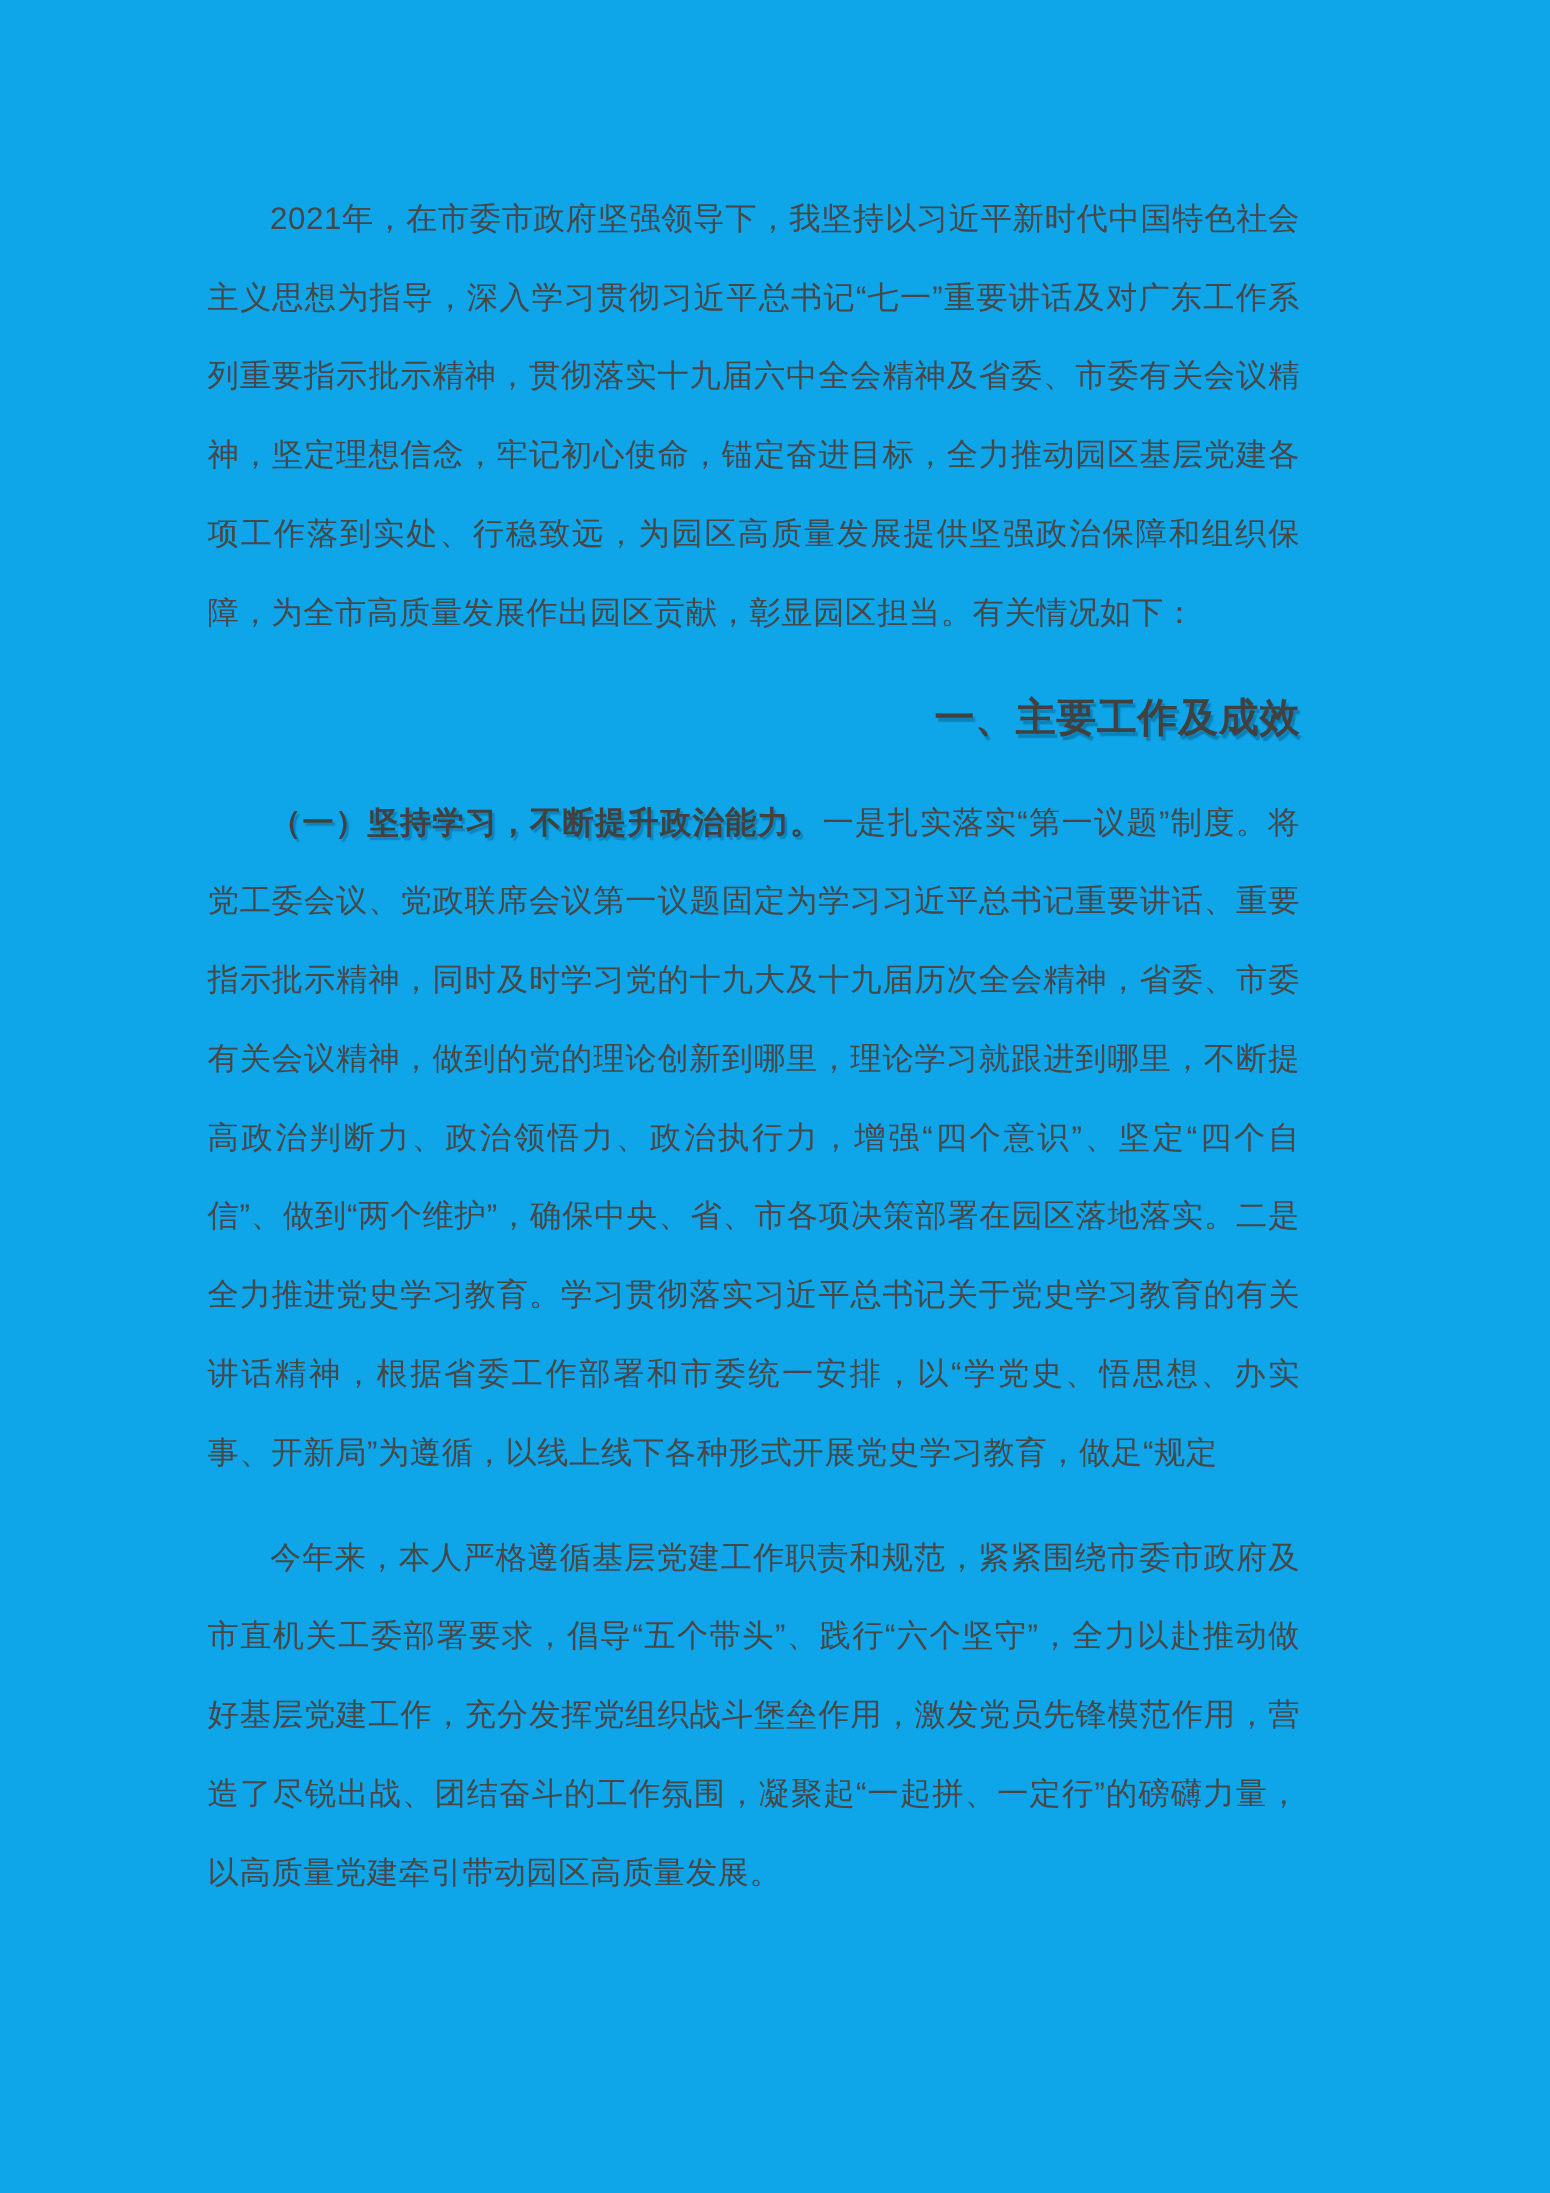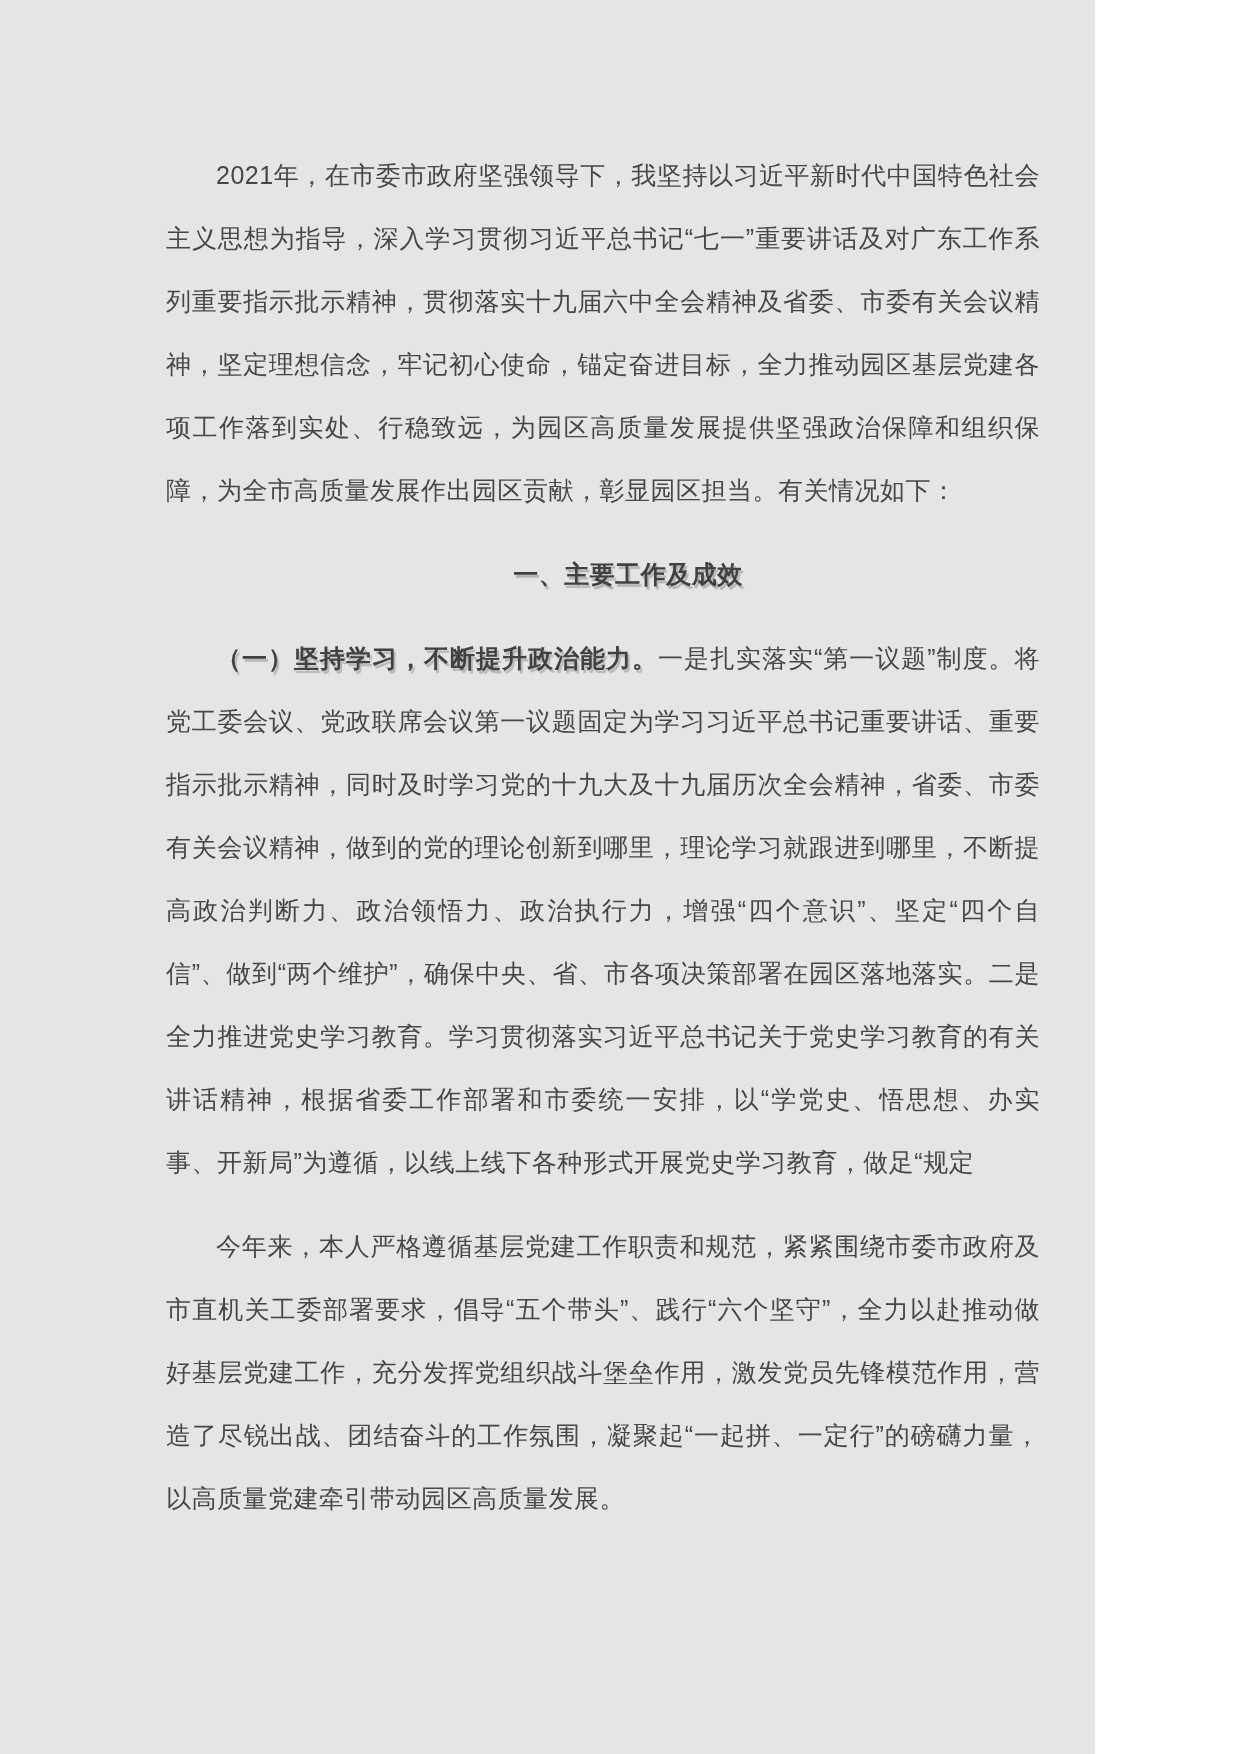--- a/index.html
+++ b/index.html
@@ -2,23 +2,23 @@
 <html><head>
 <meta charset="utf-8">
 <style>
   html, body {
     margin: 0;
     padding: 0;
     background: #ffffff;
   }
   .page {
     position: relative;
-    width: 1095px;
+    width: 1240px;
     height: 1754px;
-    background: #e5e5e5;
+    background: #0ea5e9;
     overflow: hidden;
     font-family: "Liberation Sans", "DejaVu Sans", sans-serif;
   }
   .doc-body {
     position: absolute;
     left: 166px;
     top: 144px;
     width: 874px;
     color: #474747;
     font-size: 25px;
@@ -29,25 +29,25 @@
   .para {
     margin: 21px 0 0 0;
     text-indent: 2em;
   }
   .para.first {
     margin-top: 0;
   }
   .heading {
     margin: 21px 0 0 0;
     text-indent: 2em;
-    font-size: 25px;
+    font-size: 32px;
     font-weight: bold;
     color: #414141;
     text-shadow: 2px 3px 1px rgba(0,0,0,0.22);
-    text-align: center;
+    text-align: right;
   }
   .bold-lead {
     font-weight: bold;
     color: #414141;
     text-shadow: 2px 3px 1px rgba(0,0,0,0.20);
   }
 </style>
 </head>
 <body>
 

